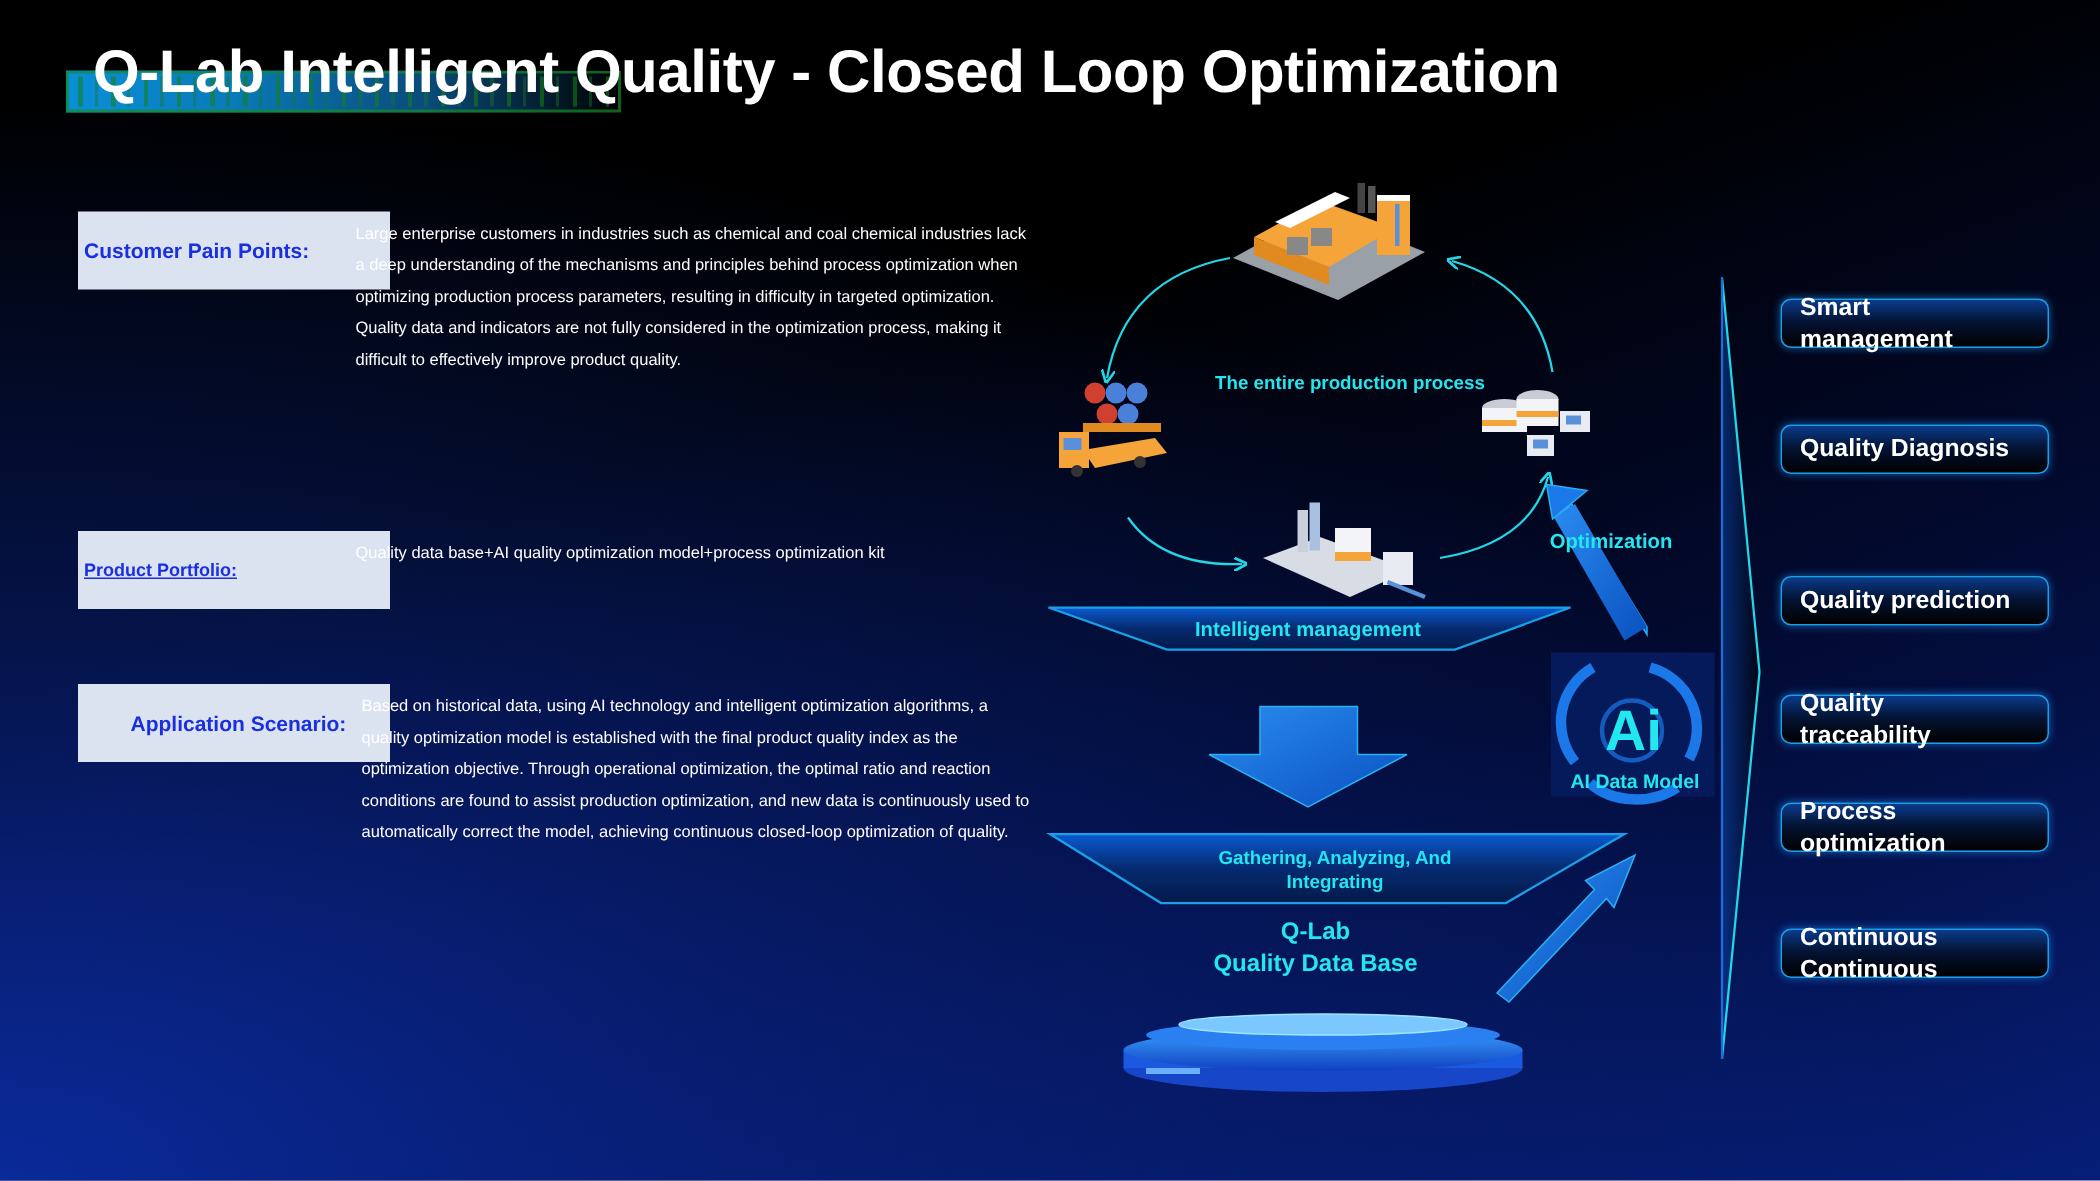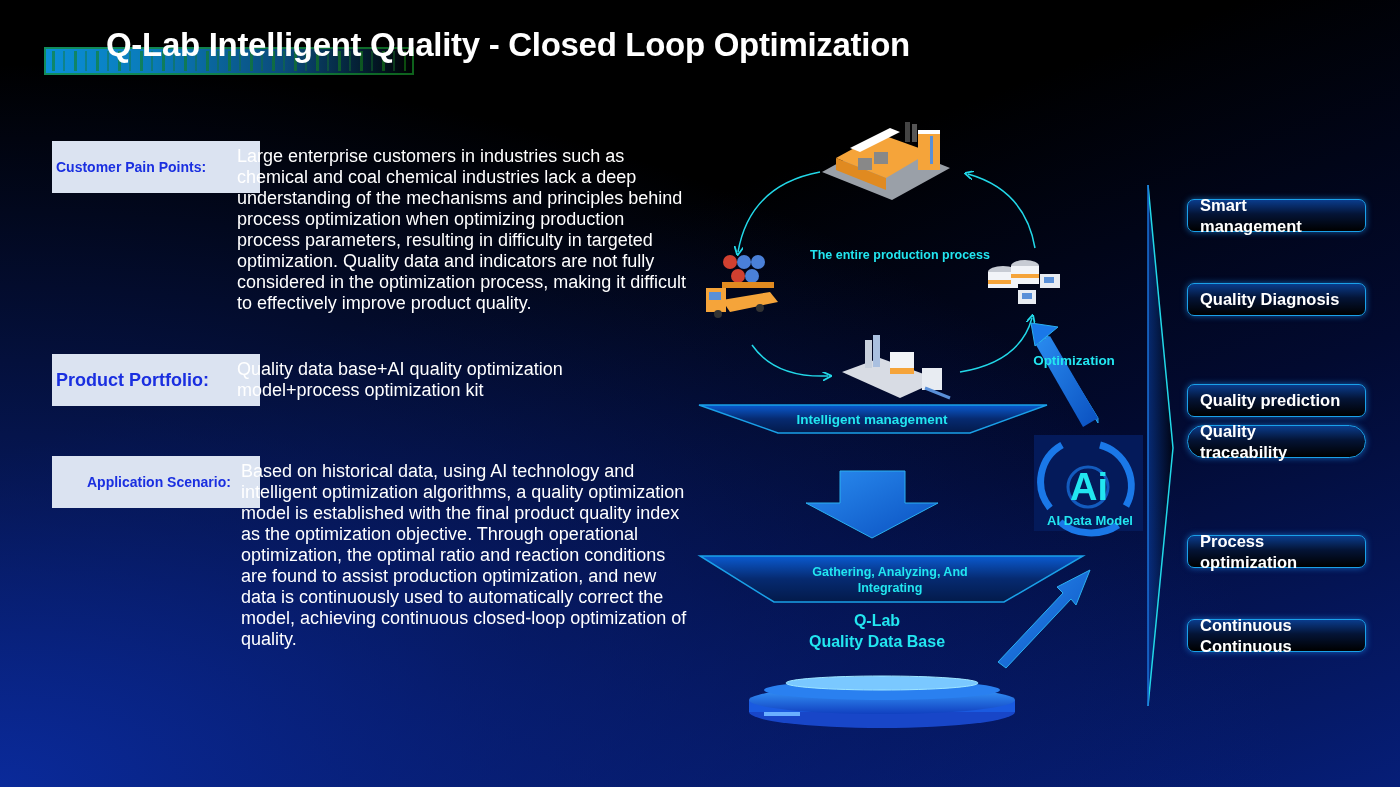--- a/index.html
+++ b/index.html
@@ -15,48 +15,47 @@
       left:44px; top:47px; width:370px; height:28px;
       background: linear-gradient(90deg, #0a8fd8 0%, #0a7ab8 30%, #0a4b7a 65%, rgba(0,0,0,0) 100%);
       box-shadow: inset 0 0 0 2px rgba(20,140,40,0.7);
     }
     .title-bar::after {
       content:""; position:absolute; inset:4px 8px;
       background: repeating-linear-gradient(90deg, rgba(20,130,20,0.8) 0 3px, transparent 3px 11px, rgba(20,120,40,0.6) 11px 13px, transparent 13px 22px);
       opacity:0.7;
     }
     .page-title {
-      left:62px; top:26px; color:#fff; font-weight:bold; font-size:33px; letter-spacing:-0.3px;
+      left:62px; top:26px; color:#fff; font-weight:bold; font-size:40px; letter-spacing:-0.3px;
       white-space:nowrap;
-      margin-left:44px;
     }
     .label-box {
       left:52px; width:208px; background:#dbe3f1; color:#1a2fe0; font-weight:bold;
       display:flex; align-items:center; padding-left:4px; box-sizing:border-box;
     }
-    .body-text { color:#fff; font-size:18px; line-height:21px; }
+    .body-text { color:#fff; font-size:11px; line-height:21px; }
     .right-box {
       left:1187px; width:179px; height:33px; border:1.5px solid #1aa0e8; border-radius:7px;
       background: linear-gradient(180deg, #0a3c8c 0%, #041436 45%, #000 100%);
       box-shadow: 0 0 6px rgba(30,150,255,0.6);
       box-sizing:border-box; color:#fff; font-weight:bold; font-size:16.5px; line-height:21px;
       display:flex; align-items:center; padding-left:12px;
     }
     svg text { font-family: "Liberation Sans", sans-serif; }
   </style>
 </head>
 <body>
 
 <div class="abs title-bar"></div>
 <div class="abs page-title">Q-Lab Intelligent Quality - Closed Loop Optimization</div>
 
 <div class="abs label-box" style="top:141px;height:52px;font-size:14px;">Customer Pain Points:</div>
 <div class="abs body-text" style="left:237px;top:146px;width:452px;">Large enterprise customers in industries such as chemical and coal chemical industries lack a deep understanding of the mechanisms and principles behind process optimization when optimizing production process parameters, resulting in difficulty in targeted optimization. Quality data and indicators are not fully considered in the optimization process, making it difficult to effectively improve product quality.</div>
 
-<div class="abs label-box" style="top:354px;height:52px;font-size:18px;">Product Portfolio:</div>
+<div class="abs label-box" style="top:354px;height:52px;font-size:12px;text-decoration:underline;">Product Portfolio:</div>
 <div class="abs body-text" style="left:237px;top:359px;width:452px;">Quality data base+AI quality optimization model+process optimization kit</div>
 
 <div class="abs label-box" style="top:456px;height:52px;font-size:14px;padding-left:35px;">Application Scenario:</div>
 <div class="abs body-text" style="left:241px;top:461px;width:452px;">Based on historical data, using AI technology and intelligent optimization algorithms, a quality optimization model is established with the final product quality index as the optimization objective. Through operational optimization, the optimal ratio and reaction conditions are found to assist production optimization, and new data is continuously used to automatically correct the model, achieving continuous closed-loop optimization of quality.</div>
 
 <svg class="abs" style="left:0;top:0;" width="1400" height="787">
   <defs>
     <marker id="cyanHead" viewBox="0 0 10 10" refX="6" refY="5" markerWidth="6" markerHeight="6" orient="auto">
       <path d="M0,0 L10,5 L0,10" fill="none" stroke="#22d8e8" stroke-width="2"></path>
     </marker>
@@ -197,21 +196,21 @@
       <div>Smart</div>
       <div>management</div>
     </div>
 </div>
 <div class="abs right-box" style="top:283px;text-align:center;">
   <div>Quality Diagnosis</div>
 </div>
 <div class="abs right-box" style="top:367px;margin-top:17px;">
   <div>Quality prediction</div>
 </div>
-<div class="abs right-box" style="top:425px;border-radius:22px;">
+<div class="abs right-box" style="top:463px;">
   <div>
       <div>Quality</div>
       <div>traceability</div>
     </div>
 </div>
 <div class="abs right-box" style="top:535px;">
   <div>
       <div>Process</div>
       <div>optimization</div>
     </div>

